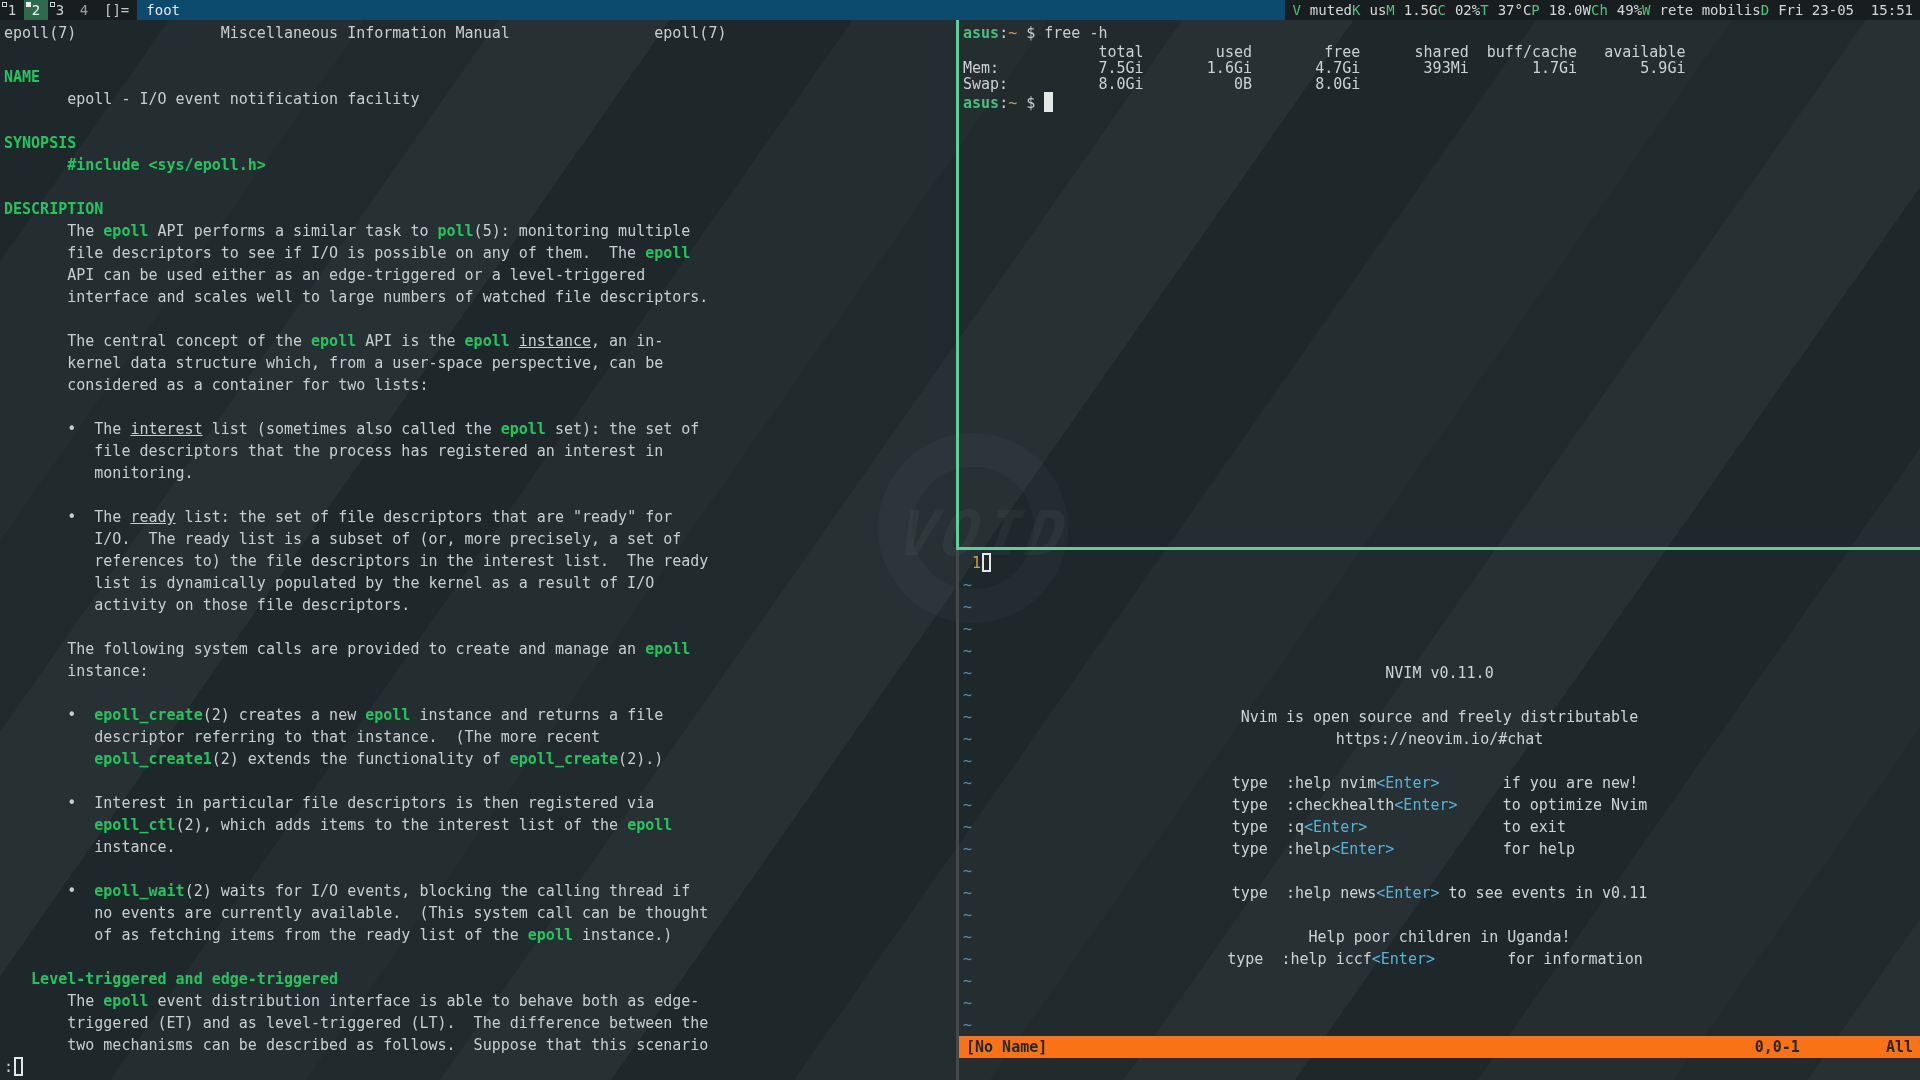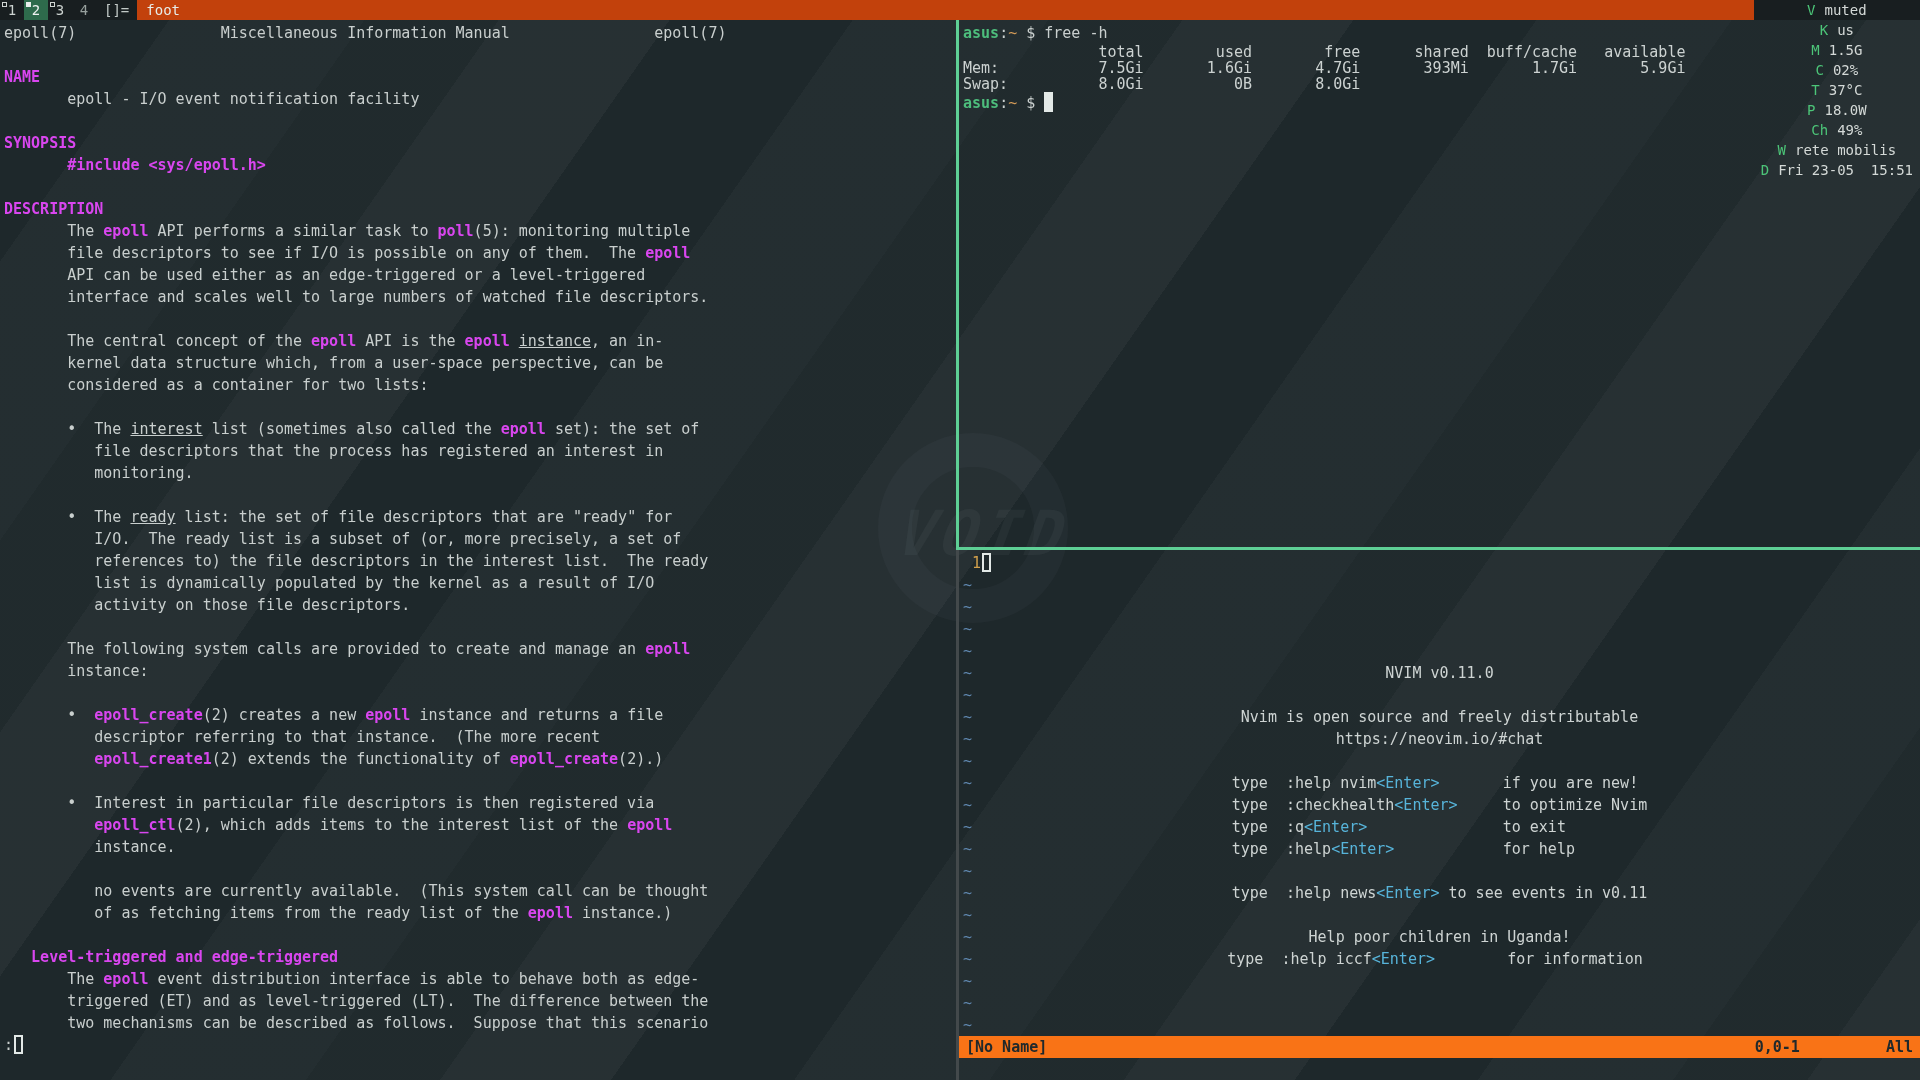--- a/index.html
+++ b/index.html
@@ -25,30 +25,30 @@
        background:#181e20;display:flex;align-items:stretch;
        font-size:14px;line-height:20px;color:#c2c9c7;}
   .tags{display:flex;}
   .tag{width:24px;text-align:center;position:relative;color:#97a09d;}
   .tag.occ{color:#ccd3d0;}
   .tag.sel{background:#2e6b4c;color:#eef2f0;}
   .sq{position:absolute;top:2px;left:2px;width:5px;height:5px;box-sizing:border-box;}
   .sq.filled{background:#e9edeb;}
   .sq.hollow{border:1px solid #cfd5d2;}
   .layout{padding:0 8px;color:#c2c9c7;background:#181e20;}
-  .wtitle{flex:1;background:#c2410c;color:#e7ece9;padding-left:9px;}
-  .status{background:#181e20;display:flex;align-items:center;padding:0 7px;flex-direction:column;}
+  .wtitle{flex:1;background:#0c4a6e;color:#e7ece9;padding-left:9px;}
+  .status{background:#181e20;display:flex;align-items:center;padding:0 7px;}
   .sitem{white-space:pre;}
   .sitem:first-child{margin-left:0;}
   .skey{color:#4cc578;}
   .sval{color:#d4d9d7;margin-left:9px;}
 
   
   .tline{height:22px;line-height:22px;font-size:15px;white-space:pre;color:#c9cfce;}
-  .s-b{font-weight:bold;color:#d946ef;}
+  .s-b{font-weight:bold;color:#22c55e;}
   .s-u{text-decoration:underline;}
   .s-k{color:#57b4da;}
   .cur-block{display:inline-block;width:9px;height:20px;background:#e3e9e7;vertical-align:-4px;}
   .cur-hollow{display:inline-block;width:9px;height:19px;border:2px solid #e3e9e7;
               box-sizing:border-box;vertical-align:-4px;margin-left:1px;}
 
   
   .pane-left{position:absolute;left:0;top:20px;width:956px;height:1060px;z-index:1;padding:2px 0 17px 4px;box-sizing:border-box;}
   .vb-green{position:absolute;left:956px;top:20px;width:3px;height:527px;background:#5ecf95;z-index:2;}
   .vb-gray{position:absolute;left:956px;top:550px;width:3px;height:530px;background:#43494b;z-index:2;}
@@ -137,20 +137,21 @@
       <div class="tline"><span>       instance:</span></div>
       <div class="tline"> </div>
       <div class="tline"><span>       •  </span><span class="s-b">epoll_create</span><span>(2) creates a new </span><span class="s-b">epoll</span><span> instance and returns a file</span></div>
       <div class="tline"><span>          descriptor referring to that instance.  (The more recent</span></div>
       <div class="tline"><span>          </span><span class="s-b">epoll_create1</span><span>(2) extends the functionality of </span><span class="s-b">epoll_create</span><span>(2).)</span></div>
       <div class="tline"> </div>
       <div class="tline"><span>       •  Interest in particular file descriptors is then registered via</span></div>
       <div class="tline"><span>          </span><span class="s-b">epoll_ctl</span><span>(2), which adds items to the interest list of the </span><span class="s-b">epoll</span></div>
       <div class="tline"><span>          instance.</span></div>
       <div class="tline"> </div>
+      <div class="tline"><span>       •  </span><span class="s-b">epoll_wait</span><span>(2) waits for I/O events, blocking the calling thread if</span></div>
       <div class="tline"><span>          no events are currently available.  (This system call can be thought</span></div>
       <div class="tline"><span>          of as fetching items from the ready list of the </span><span class="s-b">epoll</span><span> instance.)</span></div>
       <div class="tline"> </div>
       <div class="tline"><span class="s-b">   Level-triggered and edge-triggered</span></div>
       <div class="tline"><span>       The </span><span class="s-b">epoll</span><span> event distribution interface is able to behave both as edge-</span></div>
       <div class="tline"><span>       triggered (ET) and as level-triggered (LT).  The difference between the</span></div>
       <div class="tline"><span>       two mechanisms can be described as follows.  Suppose that this scenario</span></div>
     </div>
   <div class="tline"><span>:</span><span class="cur-hollow"></span></div>
 </div>

